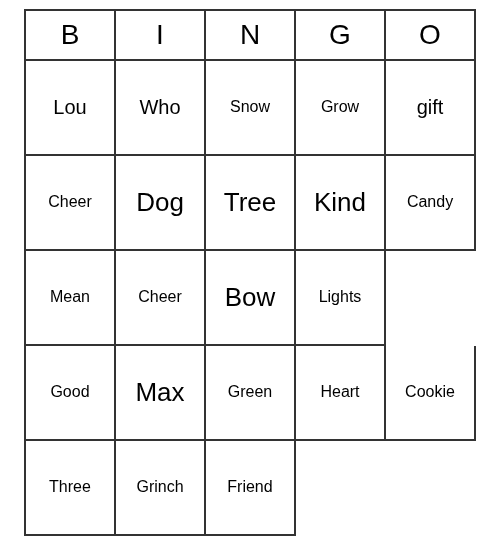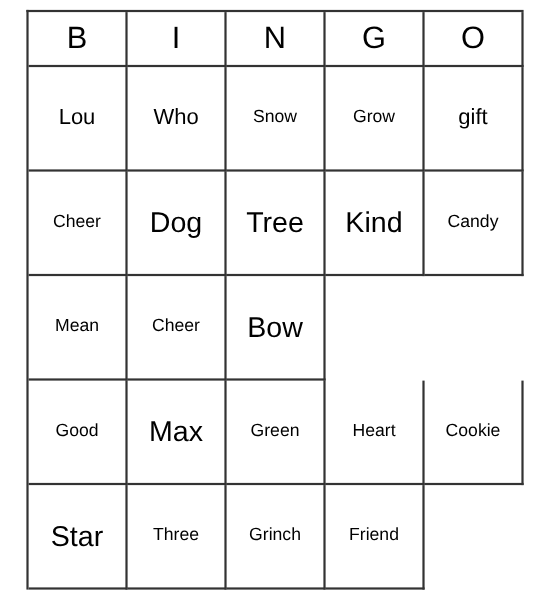--- a/index.html
+++ b/index.html
@@ -85,27 +85,27 @@
       <div class="bingo-cell small-text">Cheer</div>
       <div class="bingo-cell large-text">Dog</div>
       <div class="bingo-cell large-text">Tree</div>
       <div class="bingo-cell large-text">Kind</div>
       <div class="bingo-cell small-text">Candy</div>
     </div>
     <div class="bingo-row">
       <div class="bingo-cell small-text">Mean</div>
       <div class="bingo-cell small-text">Cheer</div>
       <div class="bingo-cell large-text">Bow</div>
+      <div class="bingo-cell small-text">Lights</div>
     </div>
     <div class="bingo-row">
       <div class="bingo-cell small-text">Good</div>
       <div class="bingo-cell large-text">Max</div>
       <div class="bingo-cell small-text">Green</div>
       <div class="bingo-cell small-text">Heart</div>
       <div class="bingo-cell small-text">Cookie</div>
     </div>
     <div class="bingo-row">
-      <div class="bingo-cell large-text">Star</div>
       <div class="bingo-cell small-text">Three</div>
       <div class="bingo-cell small-text">Grinch</div>
       <div class="bingo-cell small-text">Friend</div>
     </div>
   </div>
 
 </body></html>

